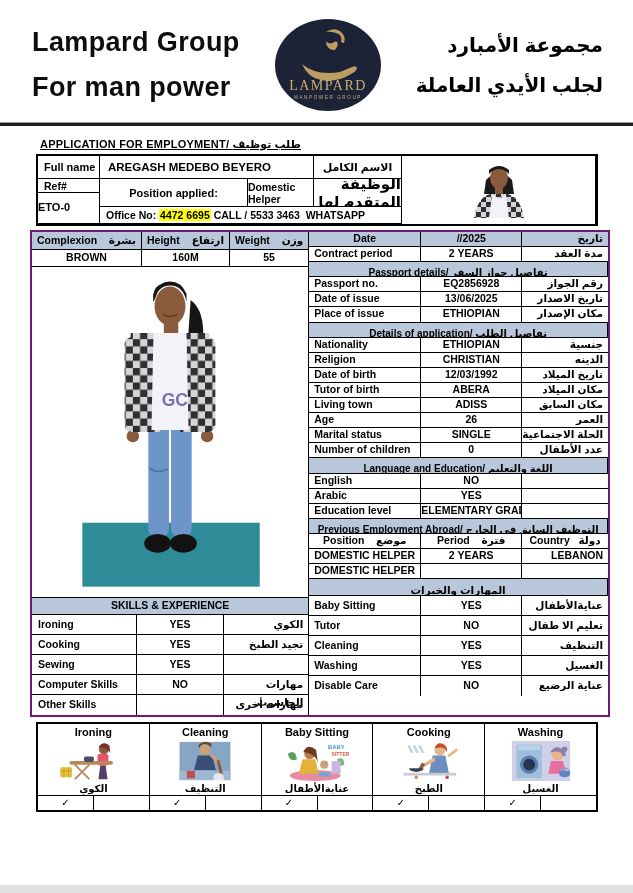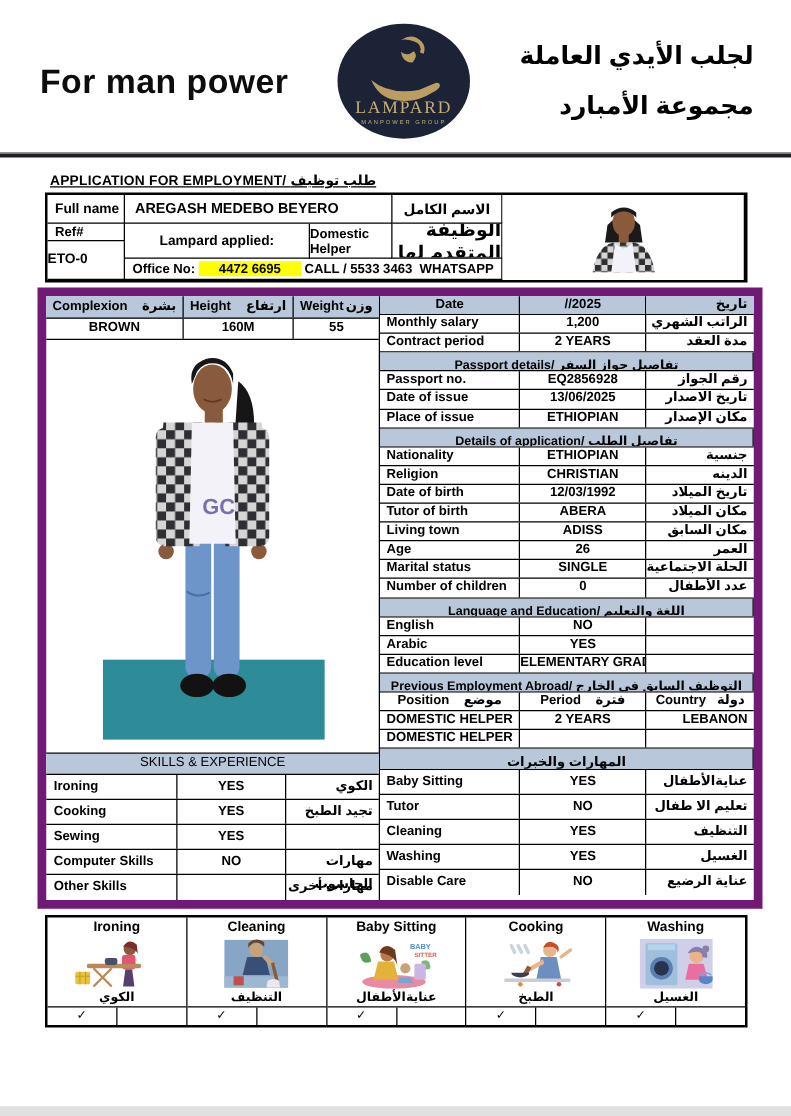--- a/index.html
+++ b/index.html
@@ -29,43 +29,43 @@
   .cell-fullname-value{grid-area:1/2/2/4;padding-left:8px;font-size:11.5px}
   .cell-fullname-ar{grid-area:1/4/2/5;justify-content:center;direction:rtl}
   .cell-ref-label{grid-area:2/1/3/2;padding-left:6px;font-size:10.5px}
   .cell-ref-value{grid-area:3/1/5/2;padding-left:0;align-items:flex-end;padding-bottom:3px}
   .cell-pos-label{grid-area:2/2/4/3;justify-content:center}
   .cell-pos-value{grid-area:2/3/4/4;justify-content:center;font-size:10.5px}
   .cell-pos-ar{grid-area:2/4/4/5;justify-content:center;direction:rtl;font-size:15px}
   .cell-office{grid-area:4/2/5/5;padding-left:6px;font-size:10.5px;white-space:pre}
   .cell-photo{grid-area:1/5/5/6;border-right:none;justify-content:center;
               align-items:flex-end;background:#fff}
-  .cell-office .hl{background:#ffff00;padding:0 16px}
+  .cell-office .hl{background:#ffff00;padding:0 1px}
   .app-table > .cell-photo{border-bottom:none}
   .cell-ref-value,.cell-fullname-label,.cell-ref-label{border-right:1px solid #000}
 
   
-  .main{margin:4px 0 0 30px;width:580px;border:7px solid #701a75;display:flex}
+  .main{margin:4px 0 0 30px;width:580px;border:2px solid #701a75;display:flex}
   .left-col{width:284px;border-right:1px solid #000;display:flex;flex-direction:column}
   .right-col{flex:1;display:flex;flex-direction:column}
 
   .phys-hdr,.phys-val{display:flex;border-bottom:1px solid #000;font-size:10.5px;font-weight:bold}
   .phys-hdr{height:18px;background:#b8c7d9;line-height:16px}
   .phys-val{height:17px;line-height:15px}
   .ph1{width:110px}.ph2{width:88px}.ph3{flex:1}
   .phys-hdr>div{display:flex;justify-content:space-between;padding:0 5px;border-right:1px solid #000}
   .phys-hdr>div:last-child,.phys-val>div:last-child{border-right:none}
   .phys-val>div{text-align:center;border-right:1px solid #000}
   .phys-hdr .ar{direction:rtl}
 
   .photo-cell{flex:1;border-bottom:1px solid #000;position:relative;
               display:flex;align-items:flex-start;justify-content:center;overflow:hidden}
 
   .skills-hdr{height:17px;line-height:15px;background:#b8c7d9;text-align:center;
-              font-size:10.5px;font-weight:normal;border-bottom:1px solid #000}
+              font-size:10.5px;font-weight:bold;border-bottom:1px solid #000}
   .skrow{display:flex;height:20px;line-height:18px;border-bottom:1px solid #000;
          font-size:10.5px;font-weight:bold}
   .skrow:last-child{border-bottom:none}
   .sk1{width:105px;border-right:1px solid #000;padding-left:6px}
   .sk2{width:87px;border-right:1px solid #000;text-align:center}
   .sk3{flex:1;text-align:right;padding-right:5px;direction:rtl}
 
   .irow{display:flex;height:15.1px;line-height:13.6px;border-bottom:1px solid #000;
         font-size:10.5px;font-weight:bold}
   .right-col .irow:last-child{border-bottom:none}
@@ -94,49 +94,50 @@
 
   .bottom-strip{position:absolute;left:0;right:0;bottom:0;height:8px;background:#e0e0e0}
 </style>
 </head>
 <body>
 
 <div class="page">
 
   <div class="hdr-band">
     <div class="company-en">
+      <div>Lampard Group</div>
       <div>For man power</div>
     </div>
     <div class="logo-wrap">
       <svg width="108" height="94" viewBox="0 0 108 94">
         <ellipse cx="54" cy="47" rx="53" ry="46" fill="#1c2336"></ellipse>
         <circle cx="60" cy="24" r="8" fill="#bb9d62"></circle>
         <path d="M49 20 q6 -9 16 -5 q7 3 5 11 q-2 6 -9 6 q5 -6 1 -9 q-7 6 -13 -3z" fill="#1c2336"></path>
         <path d="M52 14 q9 -6 16 1 q4 4 2 10 l-3 -1 q2 -7 -5 -9 q-6 -2 -10 -1z" fill="#bb9d62"></path>
         <path d="M28 46 q14 12 38 8 l12 -5 q4 -2 5 1 q0 3 -6 6 q-14 9 -30 6 q-13 -2 -19 -16z" fill="#bb9d62"></path>
         <text x="54" y="72" text-anchor="middle" font-size="14" fill="#c9ad74" font-family="Liberation Serif, serif" letter-spacing="1.5">LAMPARD</text>
         <text x="54" y="81" text-anchor="middle" font-size="4.6" fill="#c9ad74" letter-spacing="1.6">MANPOWER GROUP</text>
       </svg>
     </div>
     <div class="company-ar">
+      <div>مجموعة الأمبارد</div>
       <div>لجلب الأيدي العاملة</div>
-      <div>مجموعة الأمبارد</div>
     </div>
   </div>
   <div class="rule"></div>
 
   <div class="app-title">APPLICATION FOR EMPLOYMENT/ طلب توظيف</div>
 
   <div class="app-table">
     <div class="cell-fullname-label">Full name</div>
     <div class="cell-fullname-value">AREGASH MEDEBO BEYERO</div>
     <div class="cell-fullname-ar">الاسم الكامل</div>
     <div class="cell-ref-label">Ref#</div>
     <div class="cell-ref-value">ETO-0</div>
-    <div class="cell-pos-label">Lampard applied:</div>
+    <div class="cell-pos-label">Position applied:</div>
     <div class="cell-pos-value">Domestic Helper</div>
     <div class="cell-pos-ar">الوظيفة المتقدم لها</div>
     <div class="cell-office"><span>Office No: </span><span class="hl">4472 6695</span><span> CALL / 5533 3463  WHATSAPP</span></div>
     <div class="cell-photo">
       <svg width="86" height="56" viewBox="0 0 86 56">
         <defs>
           <pattern id="plaidB" width="10" height="10" patternUnits="userSpaceOnUse">
             <rect width="10" height="10" fill="#d5d5d5"></rect>
             <rect width="5" height="5" fill="#2e2e33"></rect>
             <rect x="5" y="5" width="5" height="5" fill="#2e2e33"></rect>
@@ -244,25 +245,20 @@
     </div>
 
     <div class="right-col">
 
         <div class="irow hdr3">
           <div class="ic1">Date</div>
           <div class="ic2">//2025</div>
           <div class="ic3">تاريخ</div>
         </div>
 
-        <div class="irow">
-          <div class="ic1">Monthly salary</div>
-          <div class="ic2">1,200</div>
-          <div class="ic3">الراتب الشهري</div>
-        </div>
 
         <div class="irow">
           <div class="ic1">Contract period</div>
           <div class="ic2">2 YEARS</div>
           <div class="ic3">مدة العقد</div>
         </div>
 
         <div class="irow hdr">
           <div class="ic1">Passport details/ تفاصيل جواز السفر</div>
 

